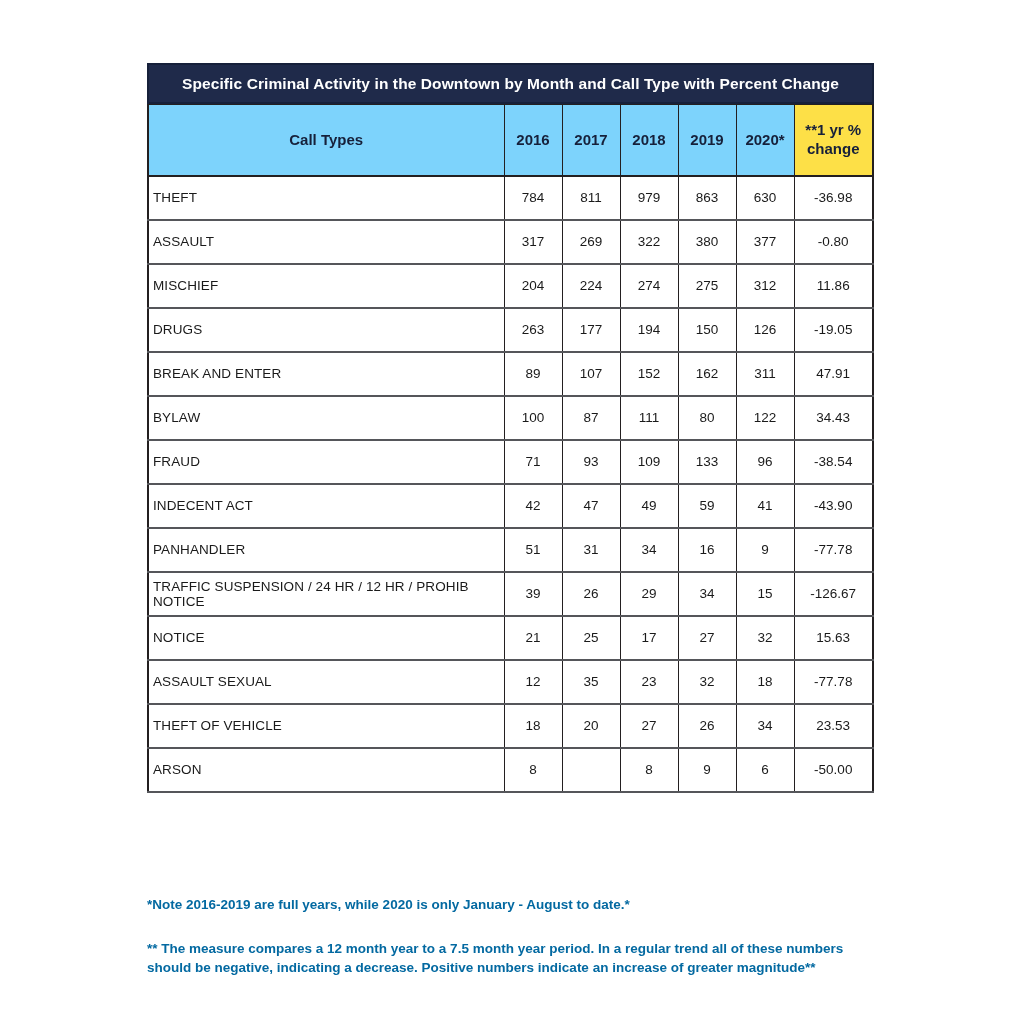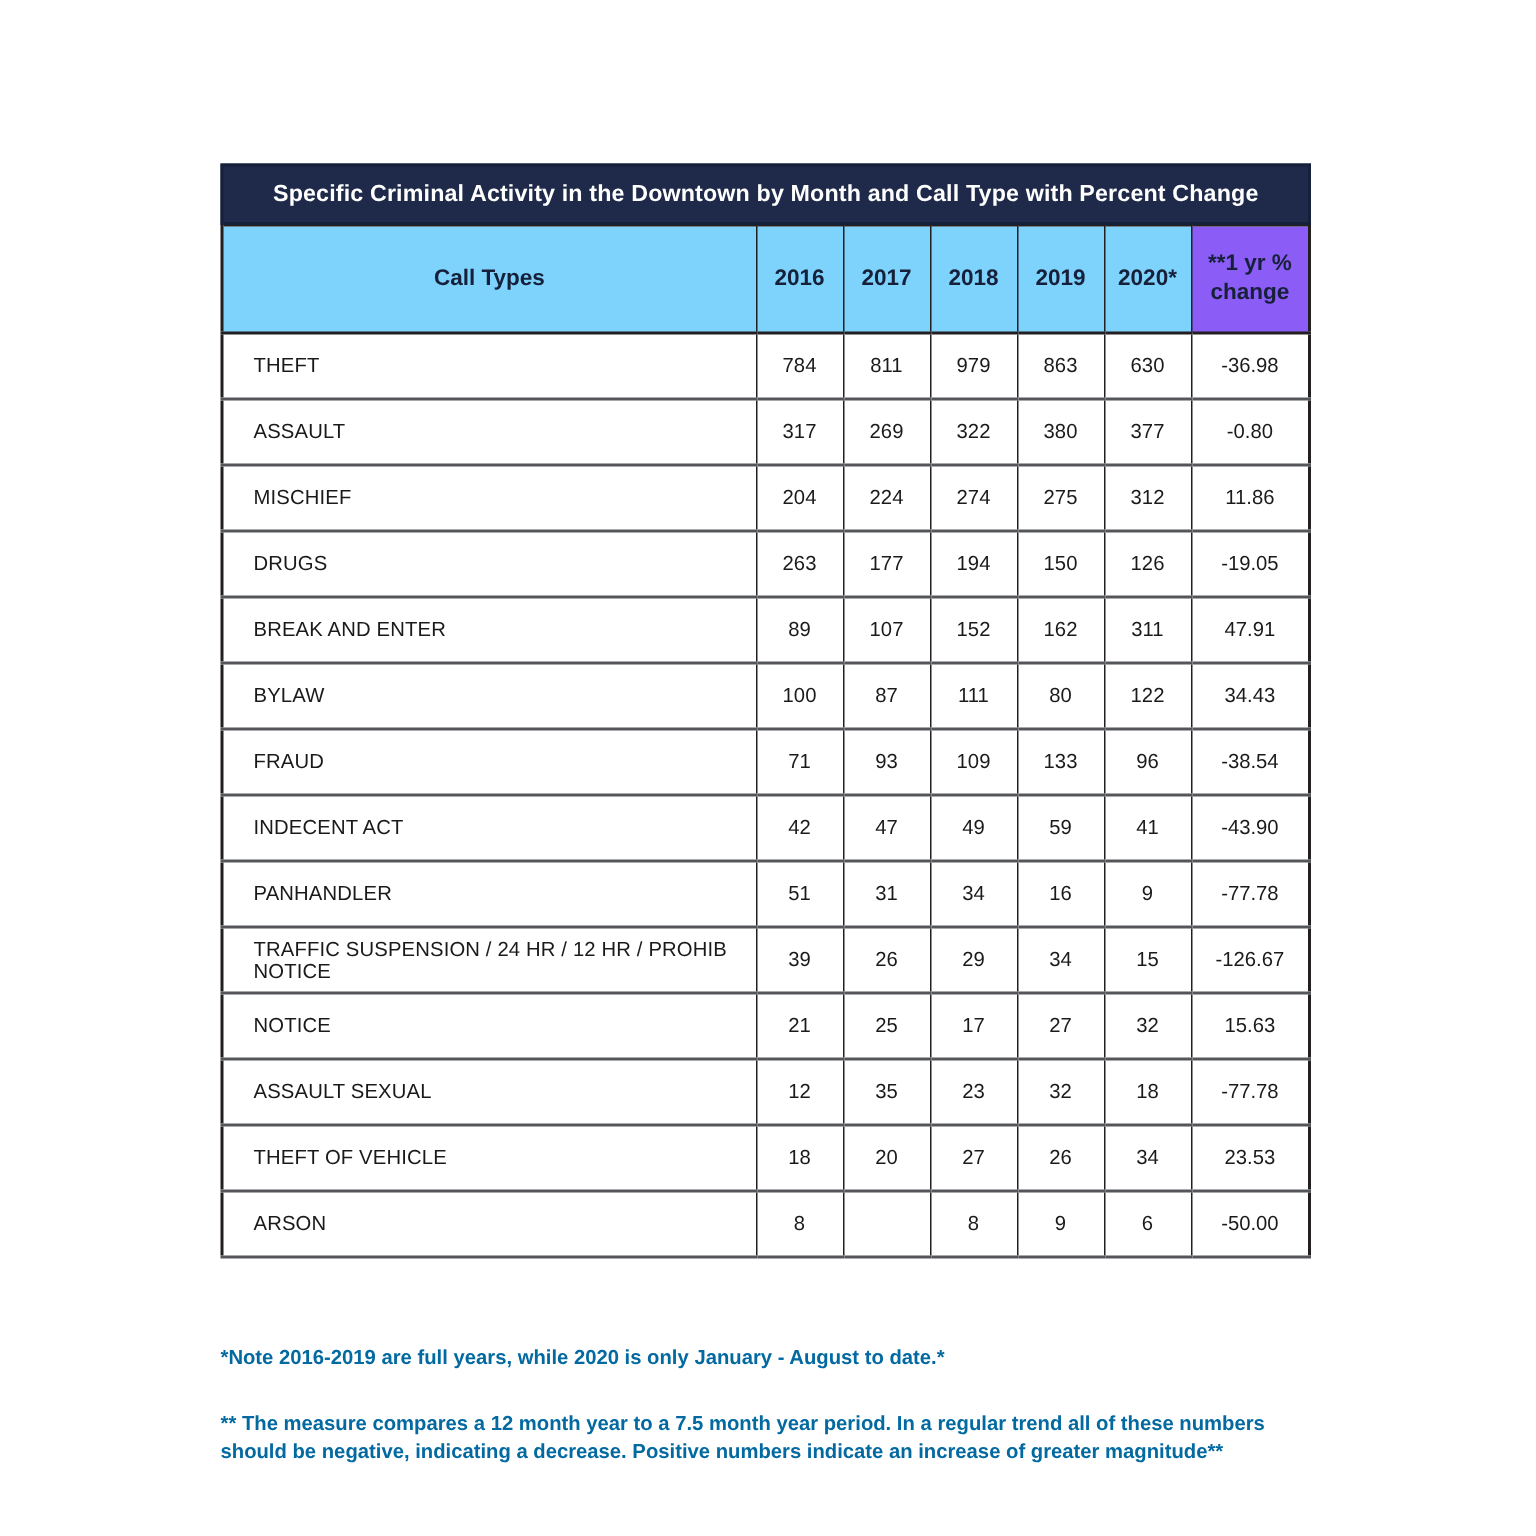--- a/index.html
+++ b/index.html
@@ -10,21 +10,20 @@
     position: relative;
     font-family: "Liberation Sans", "DejaVu Sans", sans-serif;
     color: #1a1a1a;
     overflow: hidden;
   }
   .figure {
     position: absolute;
     left: 147px;
     top: 63px;
     width: 727px;
-    margin-top: 46px;
   }
   .title-bar {
     background: #1f2a4a;
     border: 2px solid #16203a;
     color: #ffffff;
     font-weight: bold;
     font-size: 15.5px;
     text-align: center;
     height: 41px;
     line-height: 37px;
@@ -49,35 +48,35 @@
     background: #7dd3fc;
     height: 71px;
     font-size: 15px;
     font-weight: bold;
     color: #16203a;
     text-align: center;
     vertical-align: middle;
     border-bottom: 2px solid #231f20;
   }
   thead th.change-header {
-    background: #8b5cf6;
+    background: #fde047;
     padding: 16px 8px;
     line-height: 1.25;
   }
   tbody td {
     background: #ffffff;
     height: 44px;
     font-size: 13.5px;
     vertical-align: middle;
     border-top: 2px solid #55565a;
     border-bottom: 2px solid #55565a;
   }
   tbody td.row-label {
     text-align: left;
-    padding-left: 20px;
+    padding-left: 4px;
     letter-spacing: 0.1px;
   }
   tbody td.num {
     text-align: center;
   }
   .footnotes {
     position: absolute;
     left: 147px;
     top: 895px;
     width: 740px;

